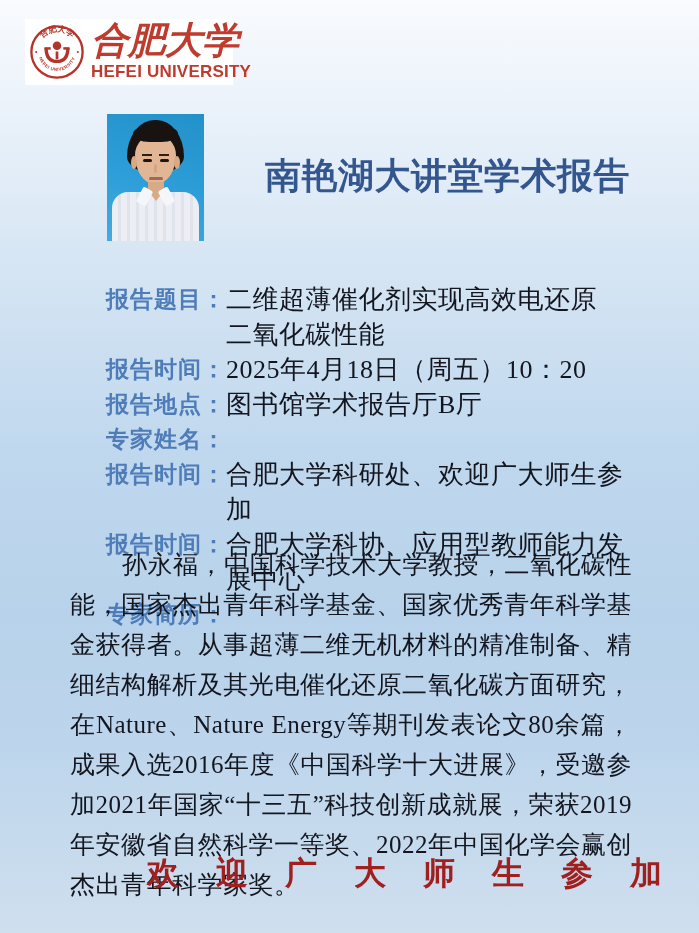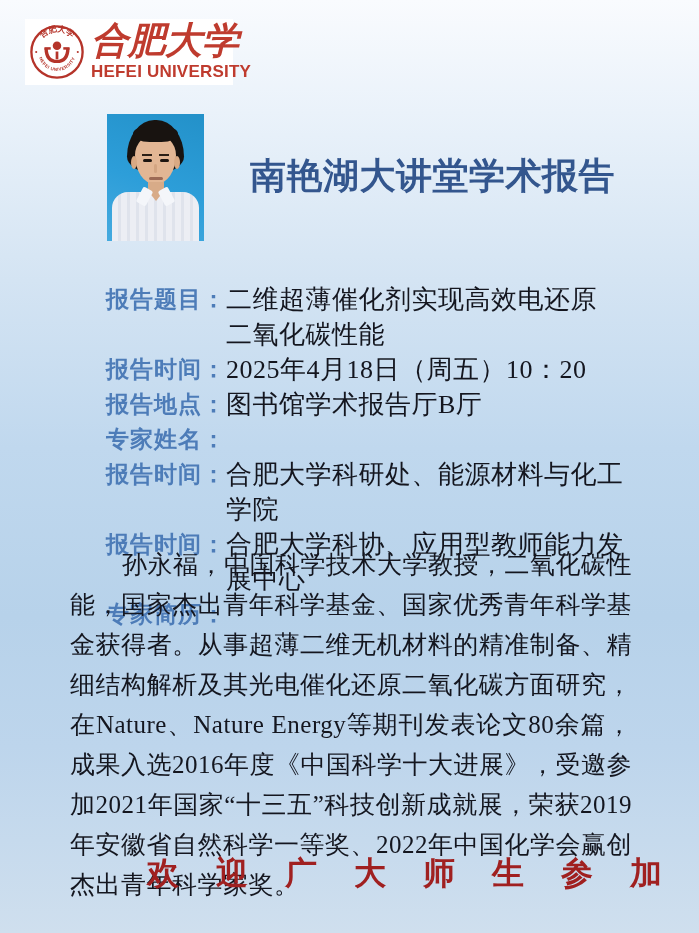--- a/index.html
+++ b/index.html
@@ -55,20 +55,21 @@
   .p-collar-r{ left:54px; top:74px; width:11px; height:17px; background:#f4f6fa;
     transform:rotate(-28deg); border-radius:2px;}
   .p-vee{ left:41px; top:77px; width:0; height:0;
     border-left:8px solid transparent; border-right:8px solid transparent;
     border-top:10px solid #d8ab88;}
   
   .title{
     position:absolute; left:250px; top:152px; width:380px;
     font-size:36px; font-weight:bold; color:#33568e; letter-spacing:0.5px;
     white-space:nowrap;
+    text-align:right;
   }
   
   .fields{ position:absolute; left:68px; top:282px; width:580px; }
   .row{ display:flex; line-height:35px;margin-left:38px; }
   .row .label{
     flex:0 0 107px; font-size:23px; font-weight:bold; color:#4d7cb8;
     letter-spacing:1px; white-space:nowrap;
   }
   .row .value{
     font-size:26px; color:#14161f; white-space:pre-line; letter-spacing:0.5px;
@@ -158,21 +159,21 @@
     <span class="label">报告地点：</span>
     <span class="value">图书馆学术报告厅B厅</span>
   </div>
 
   <div class="row">
     <span class="label">专家姓名：</span>
   </div>
 
   <div class="row">
     <span class="label">报告时间：</span>
-    <span class="value">合肥大学科研处、能源材料与化工学院</span>
+    <span class="value">合肥大学科研处、欢迎广大师生参加</span>
   </div>
 
   <div class="row">
     <span class="label">报告时间：</span>
     <span class="value">合肥大学科协、应用型教师能力发展中心</span>
   </div>
 
   <div class="row">
     <span class="label">专家简历：</span>
     <span class="value"></span>

